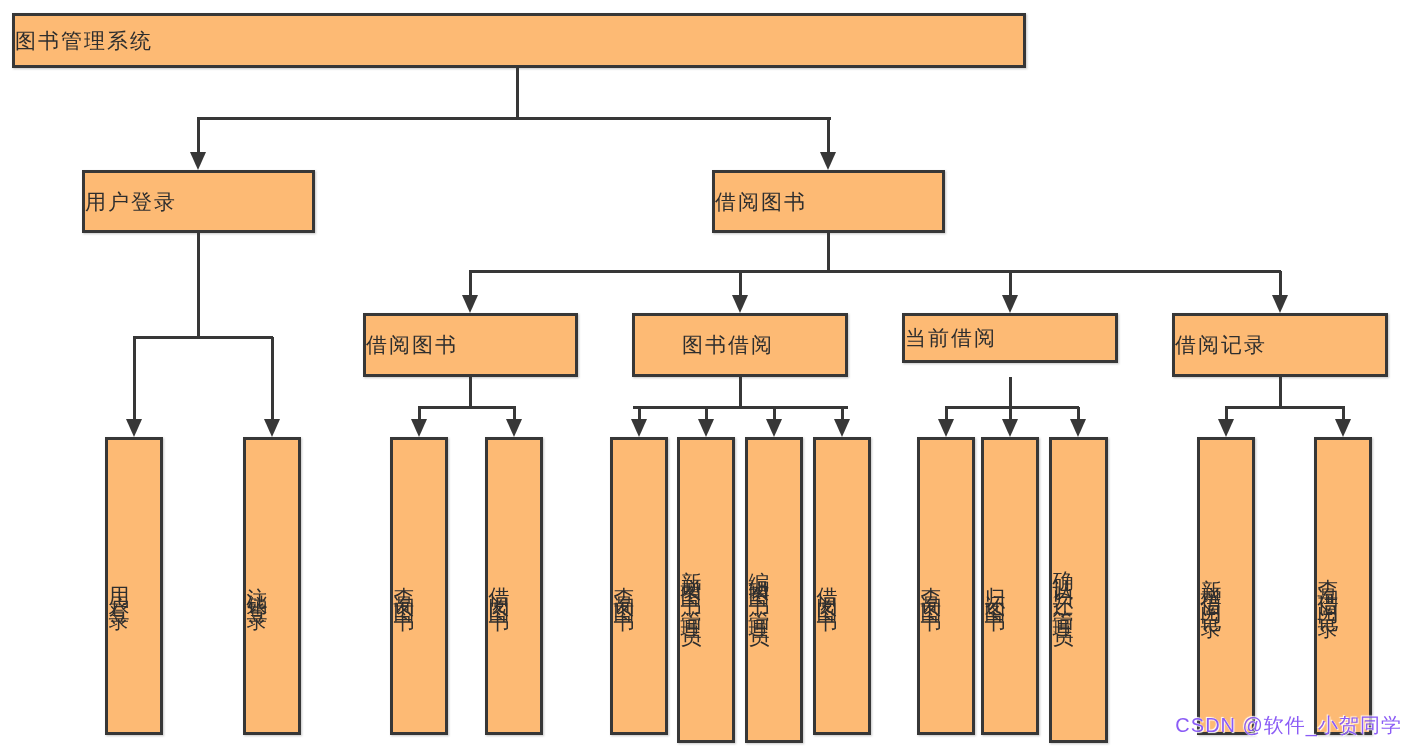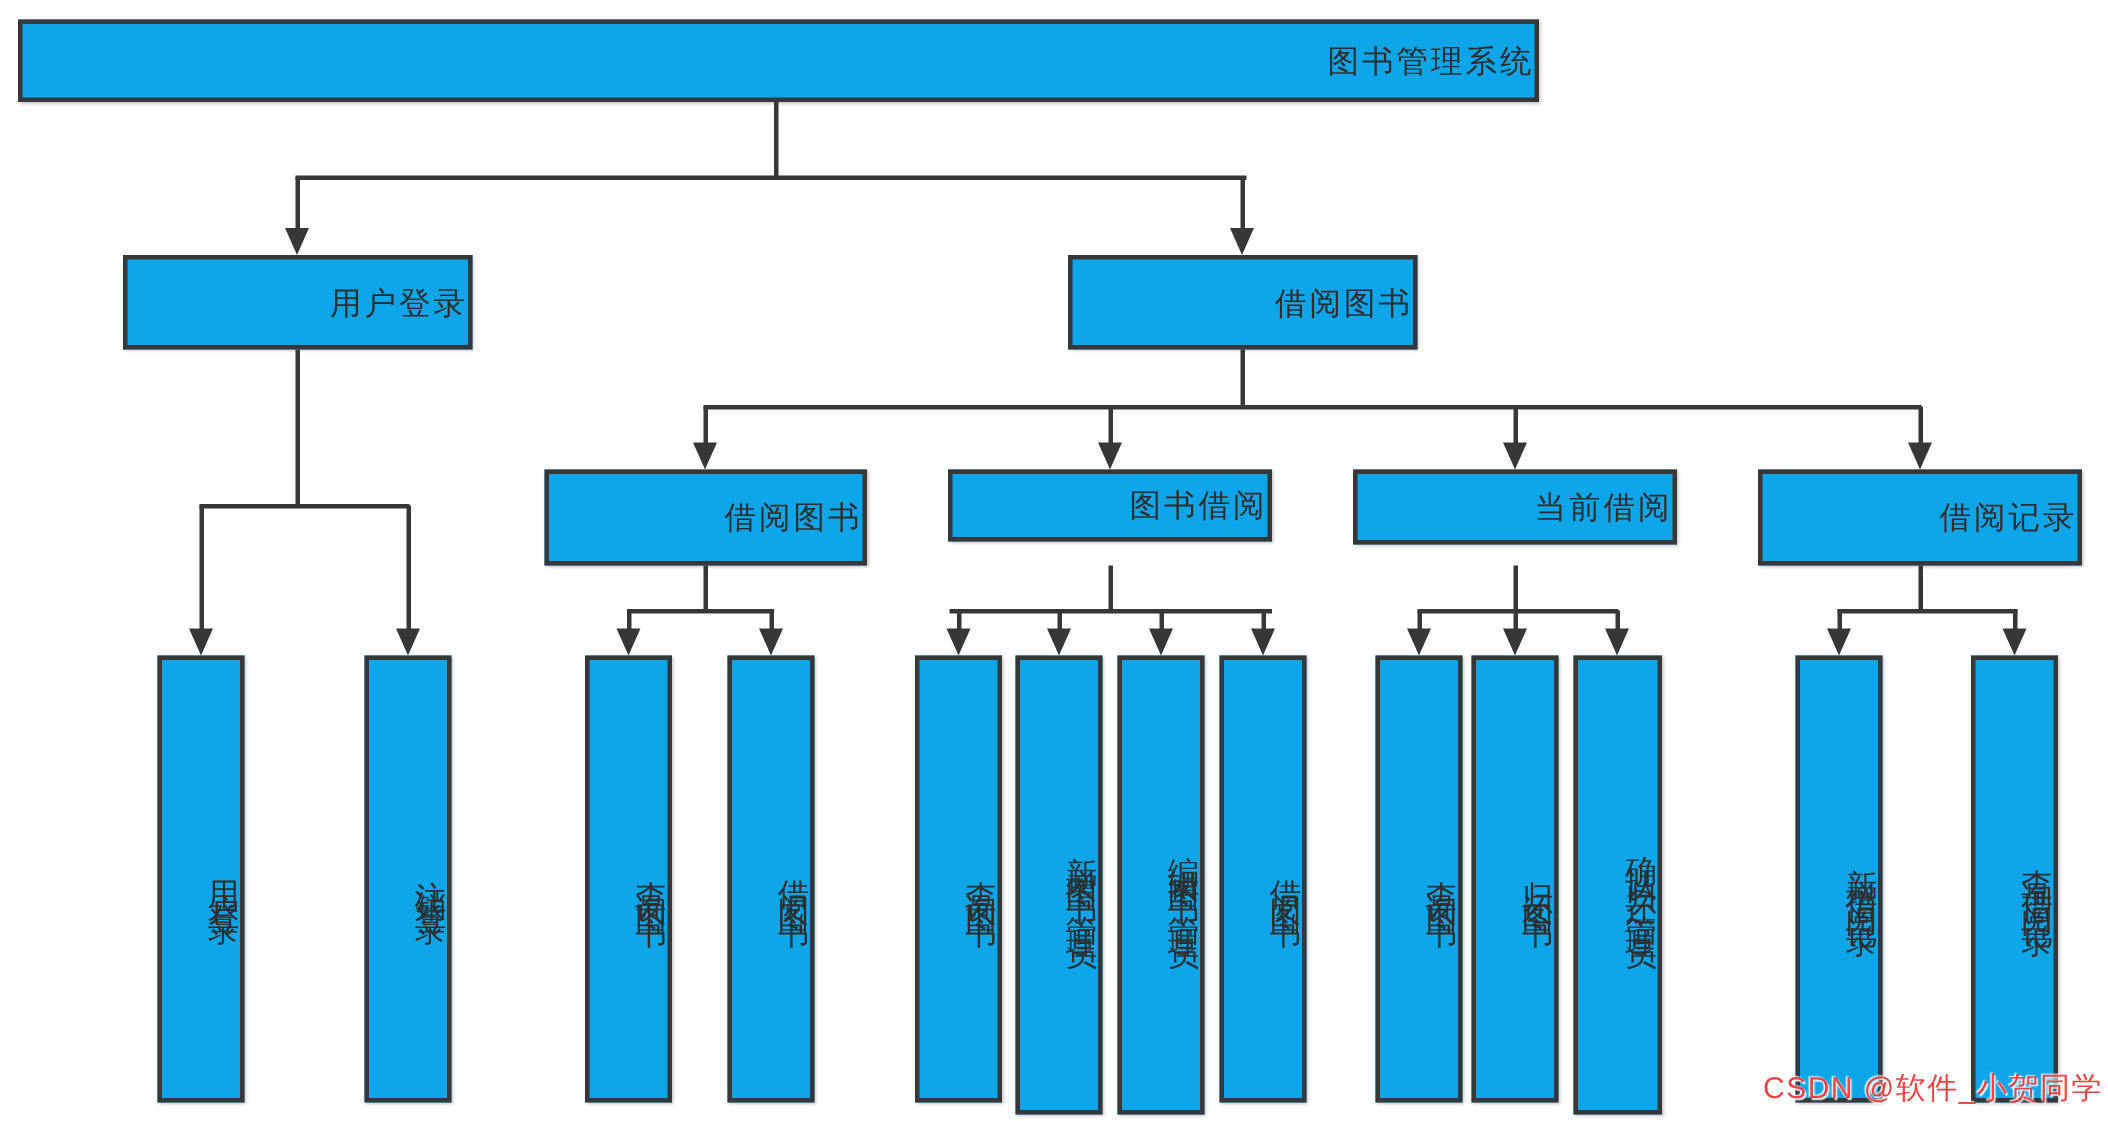--- a/index.html
+++ b/index.html
@@ -1,40 +1,40 @@
 <!DOCTYPE html>
 <html><head>
 <meta charset="utf-8">
 <style>
   html,body{margin:0;padding:0;background:#fff;}
   .canvas{
     position:relative;width:1405px;height:747px;background:#ffffff;overflow:hidden;
     font-family:"Liberation Sans","DejaVu Sans",sans-serif;color:#2e2e2e;
   }
   .box{
-    position:absolute;background:#0ea5e9;border:3px solid #373737;box-sizing:border-box;
-    display:flex;align-items:center;justify-content:flex-end;
+    position:absolute;background:#fdba74;border:3px solid #373737;box-sizing:border-box;
+    display:flex;align-items:center;justify-content:flex-start;
     box-shadow:1px 1px 2px rgba(130,130,130,.45);
   }
   .hbox{font-size:21px;letter-spacing:2px;white-space:nowrap;}
   .leaf .vlabel{
     writing-mode:vertical-rl;text-orientation:mixed;
     font-size:21px;letter-spacing:8px;line-height:1.1;white-space:nowrap;
   }
   .vline,.hline{position:absolute;background:#373737;}
   .vline{width:3px;}
   .hline{height:3px;}
   .arrow{
     position:absolute;width:0;height:0;
     border-left:8px solid transparent;border-right:8px solid transparent;
     border-top:18px solid #373737;
   }
   .watermark{
     position:absolute;top:712px;right:3px;z-index:5;
-    font-size:20px;color:#ef4444;letter-spacing:1px;white-space:nowrap;
+    font-size:20px;color:#8b5cf6;letter-spacing:1px;white-space:nowrap;
     text-shadow:1px 1px 1px #ffffff,-1px -1px 1px #ffffff;
   }
 </style>
 </head>
 <body>
 
 <div class="canvas">
 
   <div class="box hbox" style="left:12px;top:13px;width:1014px;height:55px;">
     <span>图书管理系统</span>
@@ -43,21 +43,21 @@
   <div class="box hbox" style="left:82px;top:170px;width:233px;height:63px;">
     <span>用户登录</span>
   </div>
   <div class="box hbox" style="left:712px;top:170px;width:233px;height:63px;">
     <span>借阅图书</span>
   </div>
 
   <div class="box hbox" style="left:363px;top:313px;width:215px;height:64px;">
     <span>借阅图书</span>
   </div>
-  <div class="box hbox" style="left:632px;top:313px;width:216px;height:48px;">
+  <div class="box hbox" style="left:632px;top:313px;width:216px;height:64px;padding-left:47px;">
     <span>图书借阅</span>
   </div>
   <div class="box hbox" style="left:902px;top:313px;width:216px;height:50px;">
     <span>当前借阅</span>
   </div>
   <div class="box hbox" style="left:1172px;top:313px;width:216px;height:64px;">
     <span>借阅记录</span>
   </div>
 
   <div class="box leaf" style="left:105px;top:437px;width:58px;height:298px;">

